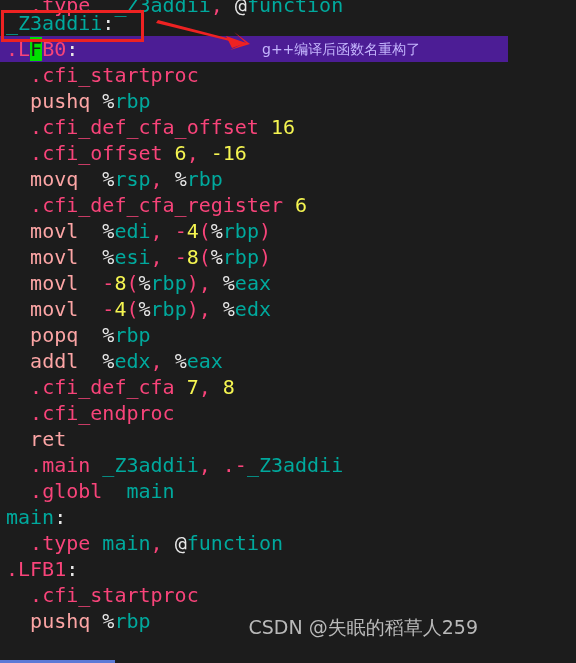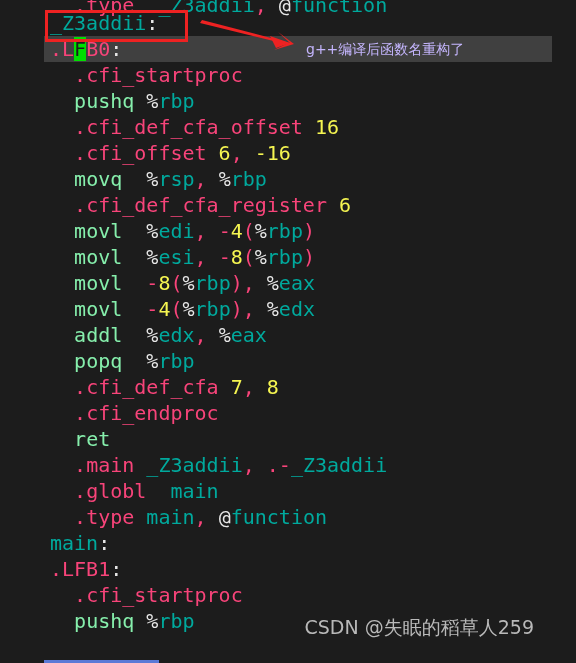--- a/index.html
+++ b/index.html
@@ -7,47 +7,46 @@
     padding: 0;
     background: #1c1c1c;
   }
   #screen {
     position: relative;
     width: 508px;
     height: 663px;
     background: #1c1c1c;
     overflow: hidden;
     font-family: "DejaVu Sans Mono", "Liberation Mono", monospace;
-    margin-left: 44px;
   }
 
   
   #code {
     position: absolute;
     left: 0;
     top: 0;
     width: 576px;
   }
   .line {
     position: relative;
     height: 26px;
     line-height: 26px;
     font-size: 20px;
     white-space: pre;
     padding-left: 6px;
     box-sizing: border-box;
     letter-spacing: 0px;
   }
   .line.cur {
-    background: #404040;
+    background: #4c1d95;
   }
 
   
   .t-label    { color: #00a99d; }      
-  .t-mnem     { color: #86efac; }
+  .t-mnem     { color: #fca5a5; }
   .t-dir      { color: #f8447a; }      
   .t-num      { color: #f5f551; text-align: right; }      
   .t-punc     { color: #f8447a; }      
   .t-plain    { color: #e8e8e8; }      
   .t-reg      { color: #00a99d; text-align: right; }
   .t-paren    { color: #f8447a; }
 
   
   .cursor {
     background: #00e000;
@@ -84,21 +83,21 @@
     font-family: "DejaVu Sans", "Liberation Sans", sans-serif;
     font-size: 14px;
     line-height: 22px;
     color: #c4b5fd;
     white-space: nowrap;
   }
 
   
   #watermark {
     position: absolute;
-    right: 18px;
+    right: 30px;
     bottom: 22px;
     font-family: "DejaVu Sans", "Liberation Sans", sans-serif;
     font-size: 19px;
     color: #b9b9b9;
     white-space: nowrap;
   }
 
   
   #status-strip {
     position: absolute;
@@ -121,29 +120,29 @@
       <div class="line"><span class="t-plain">  </span><span class="t-dir">.cfi_startproc</span></div>
       <div class="line"><span class="t-plain">  </span><span class="t-mnem">pushq</span><span class="t-plain"> </span><span class="t-plain">%</span><span class="t-reg">rbp</span></div>
       <div class="line"><span class="t-plain">  </span><span class="t-dir">.cfi_def_cfa_offset</span><span class="t-plain"> </span><span class="t-num">16</span></div>
       <div class="line"><span class="t-plain">  </span><span class="t-dir">.cfi_offset</span><span class="t-plain"> </span><span class="t-num">6</span><span class="t-punc">,</span><span class="t-plain"> </span><span class="t-num">-16</span></div>
       <div class="line"><span class="t-plain">  </span><span class="t-mnem">movq</span><span class="t-plain">  </span><span class="t-plain">%</span><span class="t-reg">rsp</span><span class="t-punc">,</span><span class="t-plain"> </span><span class="t-plain">%</span><span class="t-reg">rbp</span></div>
       <div class="line"><span class="t-plain">  </span><span class="t-dir">.cfi_def_cfa_register</span><span class="t-plain"> </span><span class="t-num">6</span></div>
       <div class="line"><span class="t-plain">  </span><span class="t-mnem">movl</span><span class="t-plain">  </span><span class="t-plain">%</span><span class="t-reg">edi</span><span class="t-punc">,</span><span class="t-plain"> </span><span class="t-punc">-</span><span class="t-num">4</span><span class="t-paren">(</span><span class="t-plain">%</span><span class="t-reg">rbp</span><span class="t-paren">)</span></div>
       <div class="line"><span class="t-plain">  </span><span class="t-mnem">movl</span><span class="t-plain">  </span><span class="t-plain">%</span><span class="t-reg">esi</span><span class="t-punc">,</span><span class="t-plain"> </span><span class="t-punc">-</span><span class="t-num">8</span><span class="t-paren">(</span><span class="t-plain">%</span><span class="t-reg">rbp</span><span class="t-paren">)</span></div>
       <div class="line"><span class="t-plain">  </span><span class="t-mnem">movl</span><span class="t-plain">  </span><span class="t-punc">-</span><span class="t-num">8</span><span class="t-paren">(</span><span class="t-plain">%</span><span class="t-reg">rbp</span><span class="t-paren">)</span><span class="t-punc">,</span><span class="t-plain"> </span><span class="t-plain">%</span><span class="t-reg">eax</span></div>
       <div class="line"><span class="t-plain">  </span><span class="t-mnem">movl</span><span class="t-plain">  </span><span class="t-punc">-</span><span class="t-num">4</span><span class="t-paren">(</span><span class="t-plain">%</span><span class="t-reg">rbp</span><span class="t-paren">)</span><span class="t-punc">,</span><span class="t-plain"> </span><span class="t-plain">%</span><span class="t-reg">edx</span></div>
+      <div class="line"><span class="t-plain">  </span><span class="t-mnem">popq</span><span class="t-plain">  </span><span class="t-plain">%</span><span class="t-reg">rbp</span></div>
       <div class="line"><span class="t-plain">  </span><span class="t-mnem">addl</span><span class="t-plain">  </span><span class="t-plain">%</span><span class="t-reg">edx</span><span class="t-punc">,</span><span class="t-plain"> </span><span class="t-plain">%</span><span class="t-reg">eax</span></div>
-      <div class="line"><span class="t-plain">  </span><span class="t-mnem">popq</span><span class="t-plain">  </span><span class="t-plain">%</span><span class="t-reg">rbp</span></div>
       <div class="line"><span class="t-plain">  </span><span class="t-dir">.cfi_def_cfa</span><span class="t-plain"> </span><span class="t-num">7</span><span class="t-punc">,</span><span class="t-plain"> </span><span class="t-num">8</span></div>
       <div class="line"><span class="t-plain">  </span><span class="t-dir">.cfi_endproc</span></div>
       <div class="line"><span class="t-plain">  </span><span class="t-mnem">ret</span></div>
       <div class="line"><span class="t-plain">  </span><span class="t-dir">.main</span><span class="t-plain"> </span><span class="t-label">_Z3addii</span><span class="t-punc">,</span><span class="t-plain"> </span><span class="t-punc">.-</span><span class="t-label">_Z3addii</span></div>
       <div class="line"><span class="t-plain">  </span><span class="t-dir">.globl</span><span class="t-plain">  </span><span class="t-label">main</span></div>
+      <div class="line"><span class="t-label">main</span><span class="t-plain">:</span></div>
       <div class="line"><span class="t-plain">  </span><span class="t-dir">.type</span><span class="t-plain"> </span><span class="t-label">main</span><span class="t-punc">,</span><span class="t-plain"> </span><span class="t-plain">@</span><span class="t-label">function</span></div>
-      <div class="line"><span class="t-label">main</span><span class="t-plain">:</span></div>
       <div class="line"><span class="t-dir">.LFB1</span><span class="t-plain">:</span></div>
       <div class="line"><span class="t-plain">  </span><span class="t-dir">.cfi_startproc</span></div>
       <div class="line"><span class="t-plain">  </span><span class="t-mnem">pushq</span><span class="t-plain"> </span><span class="t-plain">%</span><span class="t-reg">rbp</span></div>
     </div>
 
   <div id="anno-box"></div>
 
   <svg id="anno-arrow" viewBox="0 0 120 48" xmlns="http://www.w3.org/2000/svg">
     <path d="M 8 10 L 96 33 L 84 22 L 100 34 L 80 40 L 92 34 L 6 13 Z" fill="#ee2222"></path>
     <polygon points="96,33 76,26 82,38" fill="#ee2222"></polygon>

